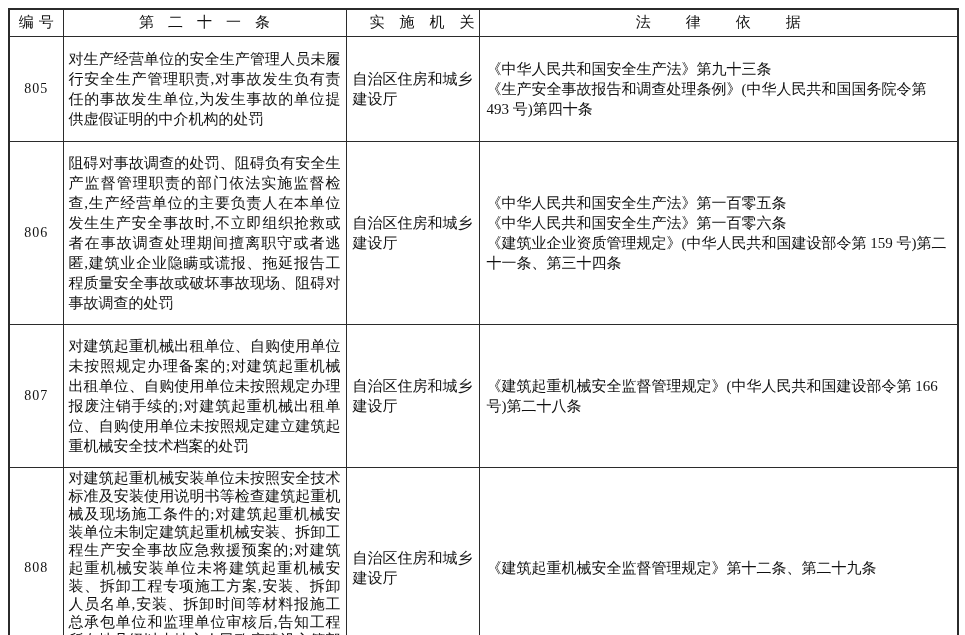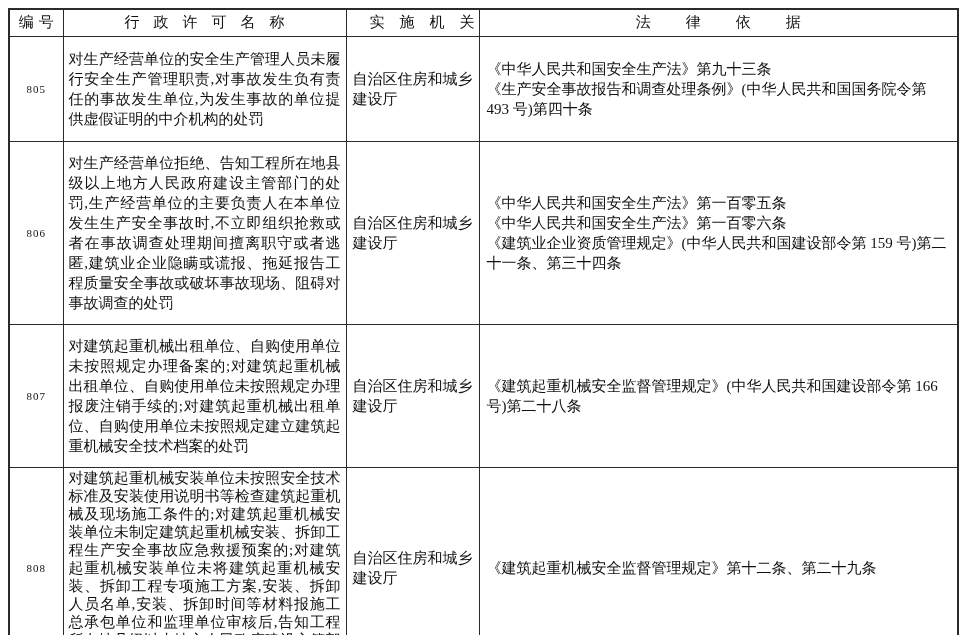--- a/index.html
+++ b/index.html
@@ -44,21 +44,21 @@
   th.h-basis  { letter-spacing: 35px; padding-left: 35px; }
 
   tbody td { vertical-align: middle; font-size: 15px; }
   tr.row-805 { height: 105px; }
   tr.row-806 { height: 162px; }
   tr.row-807 { height: 126px; }
   tr.row-808 { height: 200px; }
 
   td.cell-id {
     text-align: center;
-    font-size: 11px;
+    font-size: 14px;
     letter-spacing: 1px;
   }
   td.cell-name {
     padding: 11px 5px;
     line-height: 20px;
     text-align: justify;
     text-justify: inter-character;
   }
   tr.row-808 td.cell-name { line-height: 18px; padding: 1px 5px; }
   td.cell-agency {
@@ -78,38 +78,38 @@
   <table class="doc-table">
     <colgroup>
       <col style="width:54px">
       <col style="width:283px">
       <col style="width:133px">
       <col style="width:479px">
     </colgroup>
     <thead>
       <tr>
         <th class="h-id">编号</th>
-        <th class="h-name">行政许可名称</th>
+        <th class="h-name">第二十一条</th>
         <th class="h-agency">实施机关</th>
         <th class="h-basis">法律依据</th>
       </tr>
     </thead>
     <tbody>
       <tr class="row-805">
         <td class="cell-id">805</td>
         <td class="cell-name">对生产经营单位的安全生产管理人员未履行安全生产管理职责,对事故发生负有责任的事故发生单位,为发生事故的单位提供虚假证明的中介机构的处罚</td>
         <td class="cell-agency">自治区住房和城乡建设厅</td>
         <td class="cell-basis">
           <div class="basis-line">《中华人民共和国安全生产法》第九十三条</div>
           <div class="basis-line">《生产安全事故报告和调查处理条例》(中华人民共和国国务院令第 493 号)第四十条</div>
         </td>
       </tr>
       <tr class="row-806">
         <td class="cell-id">806</td>
-        <td class="cell-name">对生产经营单位拒绝、告知工程所在地县级以上地方人民政府建设主管部门的处罚,生产经营单位的主要负责人在本单位发生生产安全事故时,不立即组织抢救或者在事故调查处理期间擅离职守或者逃匿,建筑业企业隐瞒或谎报、拖延报告工程质量安全事故或破坏事故现场、阻碍对事故调查的处罚</td>
+        <td class="cell-name">阻碍对事故调查的处罚、阻碍负有安全生产监督管理职责的部门依法实施监督检查,生产经营单位的主要负责人在本单位发生生产安全事故时,不立即组织抢救或者在事故调查处理期间擅离职守或者逃匿,建筑业企业隐瞒或谎报、拖延报告工程质量安全事故或破坏事故现场、阻碍对事故调查的处罚</td>
         <td class="cell-agency">自治区住房和城乡建设厅</td>
         <td class="cell-basis">
           <div class="basis-line">《中华人民共和国安全生产法》第一百零五条</div>
           <div class="basis-line">《中华人民共和国安全生产法》第一百零六条</div>
           <div class="basis-line">《建筑业企业资质管理规定》(中华人民共和国建设部令第 159 号)第二十一条、第三十四条</div>
         </td>
       </tr>
       <tr class="row-807">
         <td class="cell-id">807</td>
         <td class="cell-name">对建筑起重机械出租单位、自购使用单位未按照规定办理备案的;对建筑起重机械出租单位、自购使用单位未按照规定办理报废注销手续的;对建筑起重机械出租单位、自购使用单位未按照规定建立建筑起重机械安全技术档案的处罚</td>

